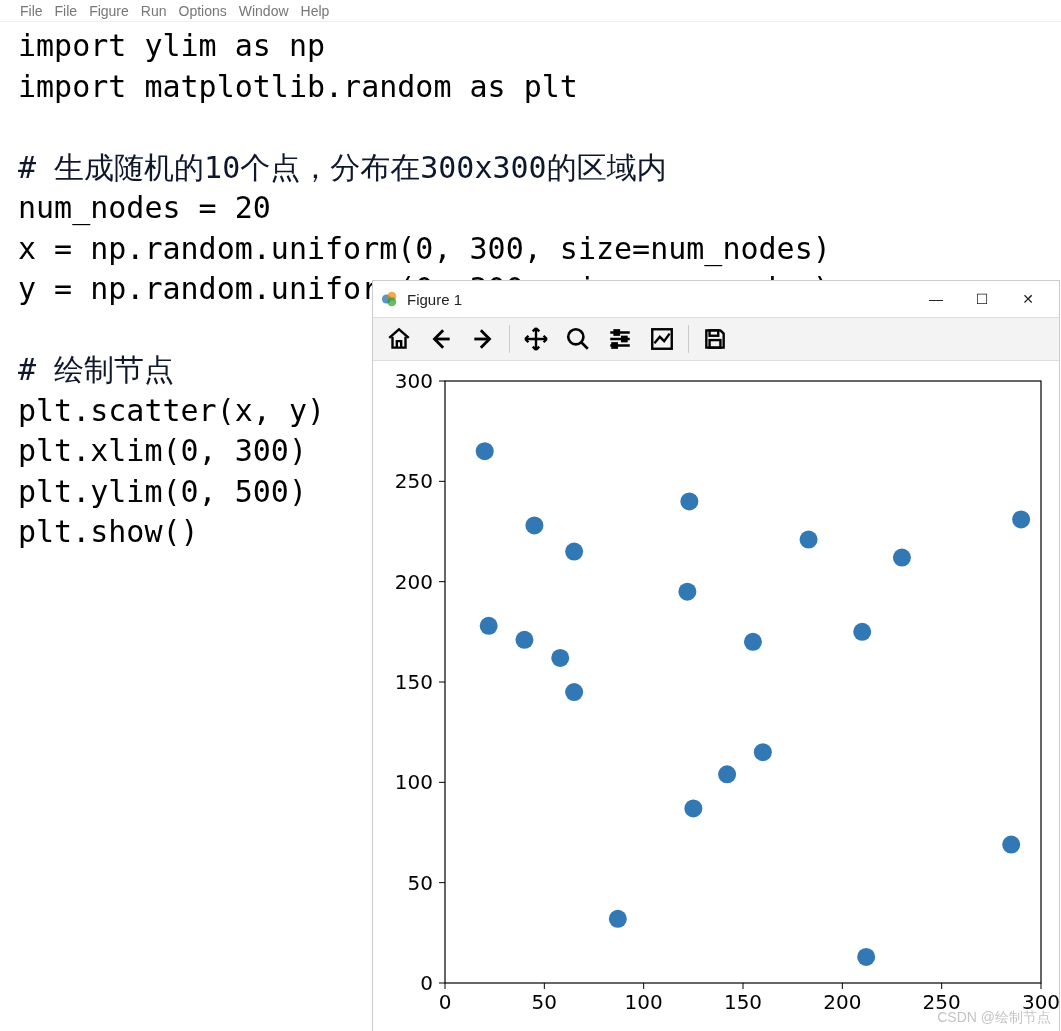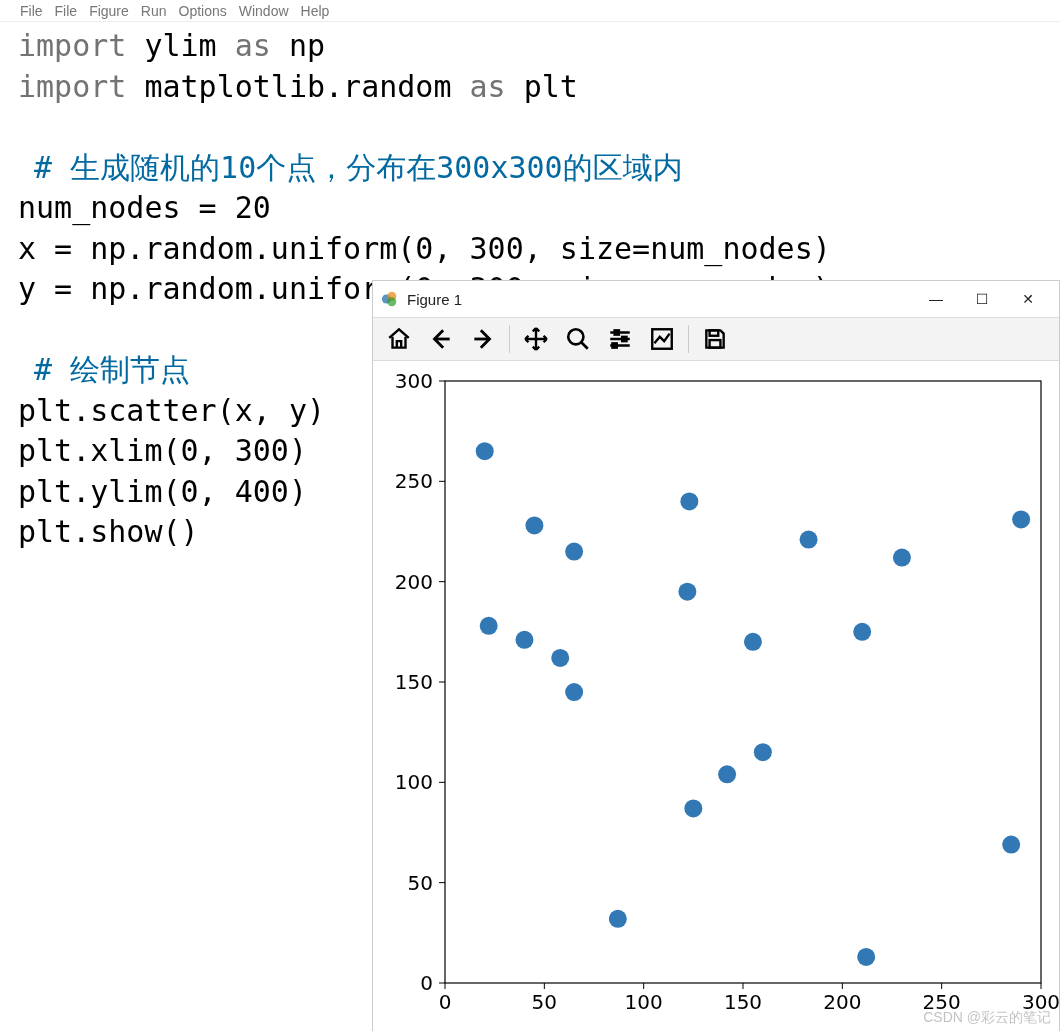--- a/index.html
+++ b/index.html
@@ -26,22 +26,22 @@
   }
   .menubar span { cursor: default; }
   .code-area {
     padding: 4px 0 0 18px;
     font-family: "SimSun", "Consolas", monospace;
     font-size: 30px;
     line-height: 1.35;
     white-space: pre;
     color: #000;
   }
-  .kw-orange { color: #737373; }
-  .kw-red { color: #0369a1; margin-left: 16px; }
+  .kw-orange { color: #000000; }
+  .kw-red { color: #0f172a; }
   .figure-window {
     position: absolute;
     left: 372px;
     top: 280px;
     width: 688px;
     height: 840px;
     background: #fff;
     border: 1px solid #ccc;
     display: flex;
     flex-direction: column;
@@ -114,21 +114,21 @@
 <span class="kw-orange">import</span><span> matplotlib.random </span><span class="kw-orange">as</span><span> plt</span>
 
 <span class="kw-red"># 生成随机的10个点，分布在300x300的区域内</span>
 <span>num_nodes = 20</span>
 <span>x = np.random.uniform(0, 300, size=num_nodes)</span>
 <span>y = np.random.uniform(0, 300, size=num_nodes)</span>
 
 <span class="kw-red"># 绘制节点</span>
 <span>plt.scatter(x, y)</span>
 <span>plt.xlim(0, 300)</span>
-<span>plt.ylim(0, 400)</span>
+<span>plt.ylim(0, 500)</span>
 <span>plt.show()</span>
 </div>
 
 <div class="figure-window">
   <div class="titlebar">
     <span class="appicon">
       <svg viewBox="0 0 20 20" width="18" height="18">
         <circle cx="6" cy="10" r="5" fill="#3278b4" opacity="0.8"></circle>
         <circle cx="12" cy="7" r="5" fill="#e8880c" opacity="0.7"></circle>
         <circle cx="12" cy="13" r="5" fill="#2a9d2a" opacity="0.7"></circle>
@@ -246,13 +246,13 @@
         <circle cx="435.56" cy="178.52666666666664" r="9" fill="#3278b4"></circle>
         <circle cx="489.2" cy="270.8333333333333" r="9" fill="#3278b4"></circle>
         <circle cx="493.17333333333335" cy="595.9133333333333" r="9" fill="#3278b4"></circle>
         <circle cx="528.9333333333334" cy="196.58666666666664" r="9" fill="#3278b4"></circle>
         <circle cx="648.1333333333333" cy="158.45999999999998" r="9" fill="#3278b4"></circle>
         <circle cx="638.1999999999999" cy="483.53999999999996" r="9" fill="#3278b4"></circle>
       </svg>
   </div>
 </div>
 
-<div class="watermark">CSDN @彩云的笔记</div>
+<div class="watermark">CSDN @绘制节点</div>
 
 </body></html>

